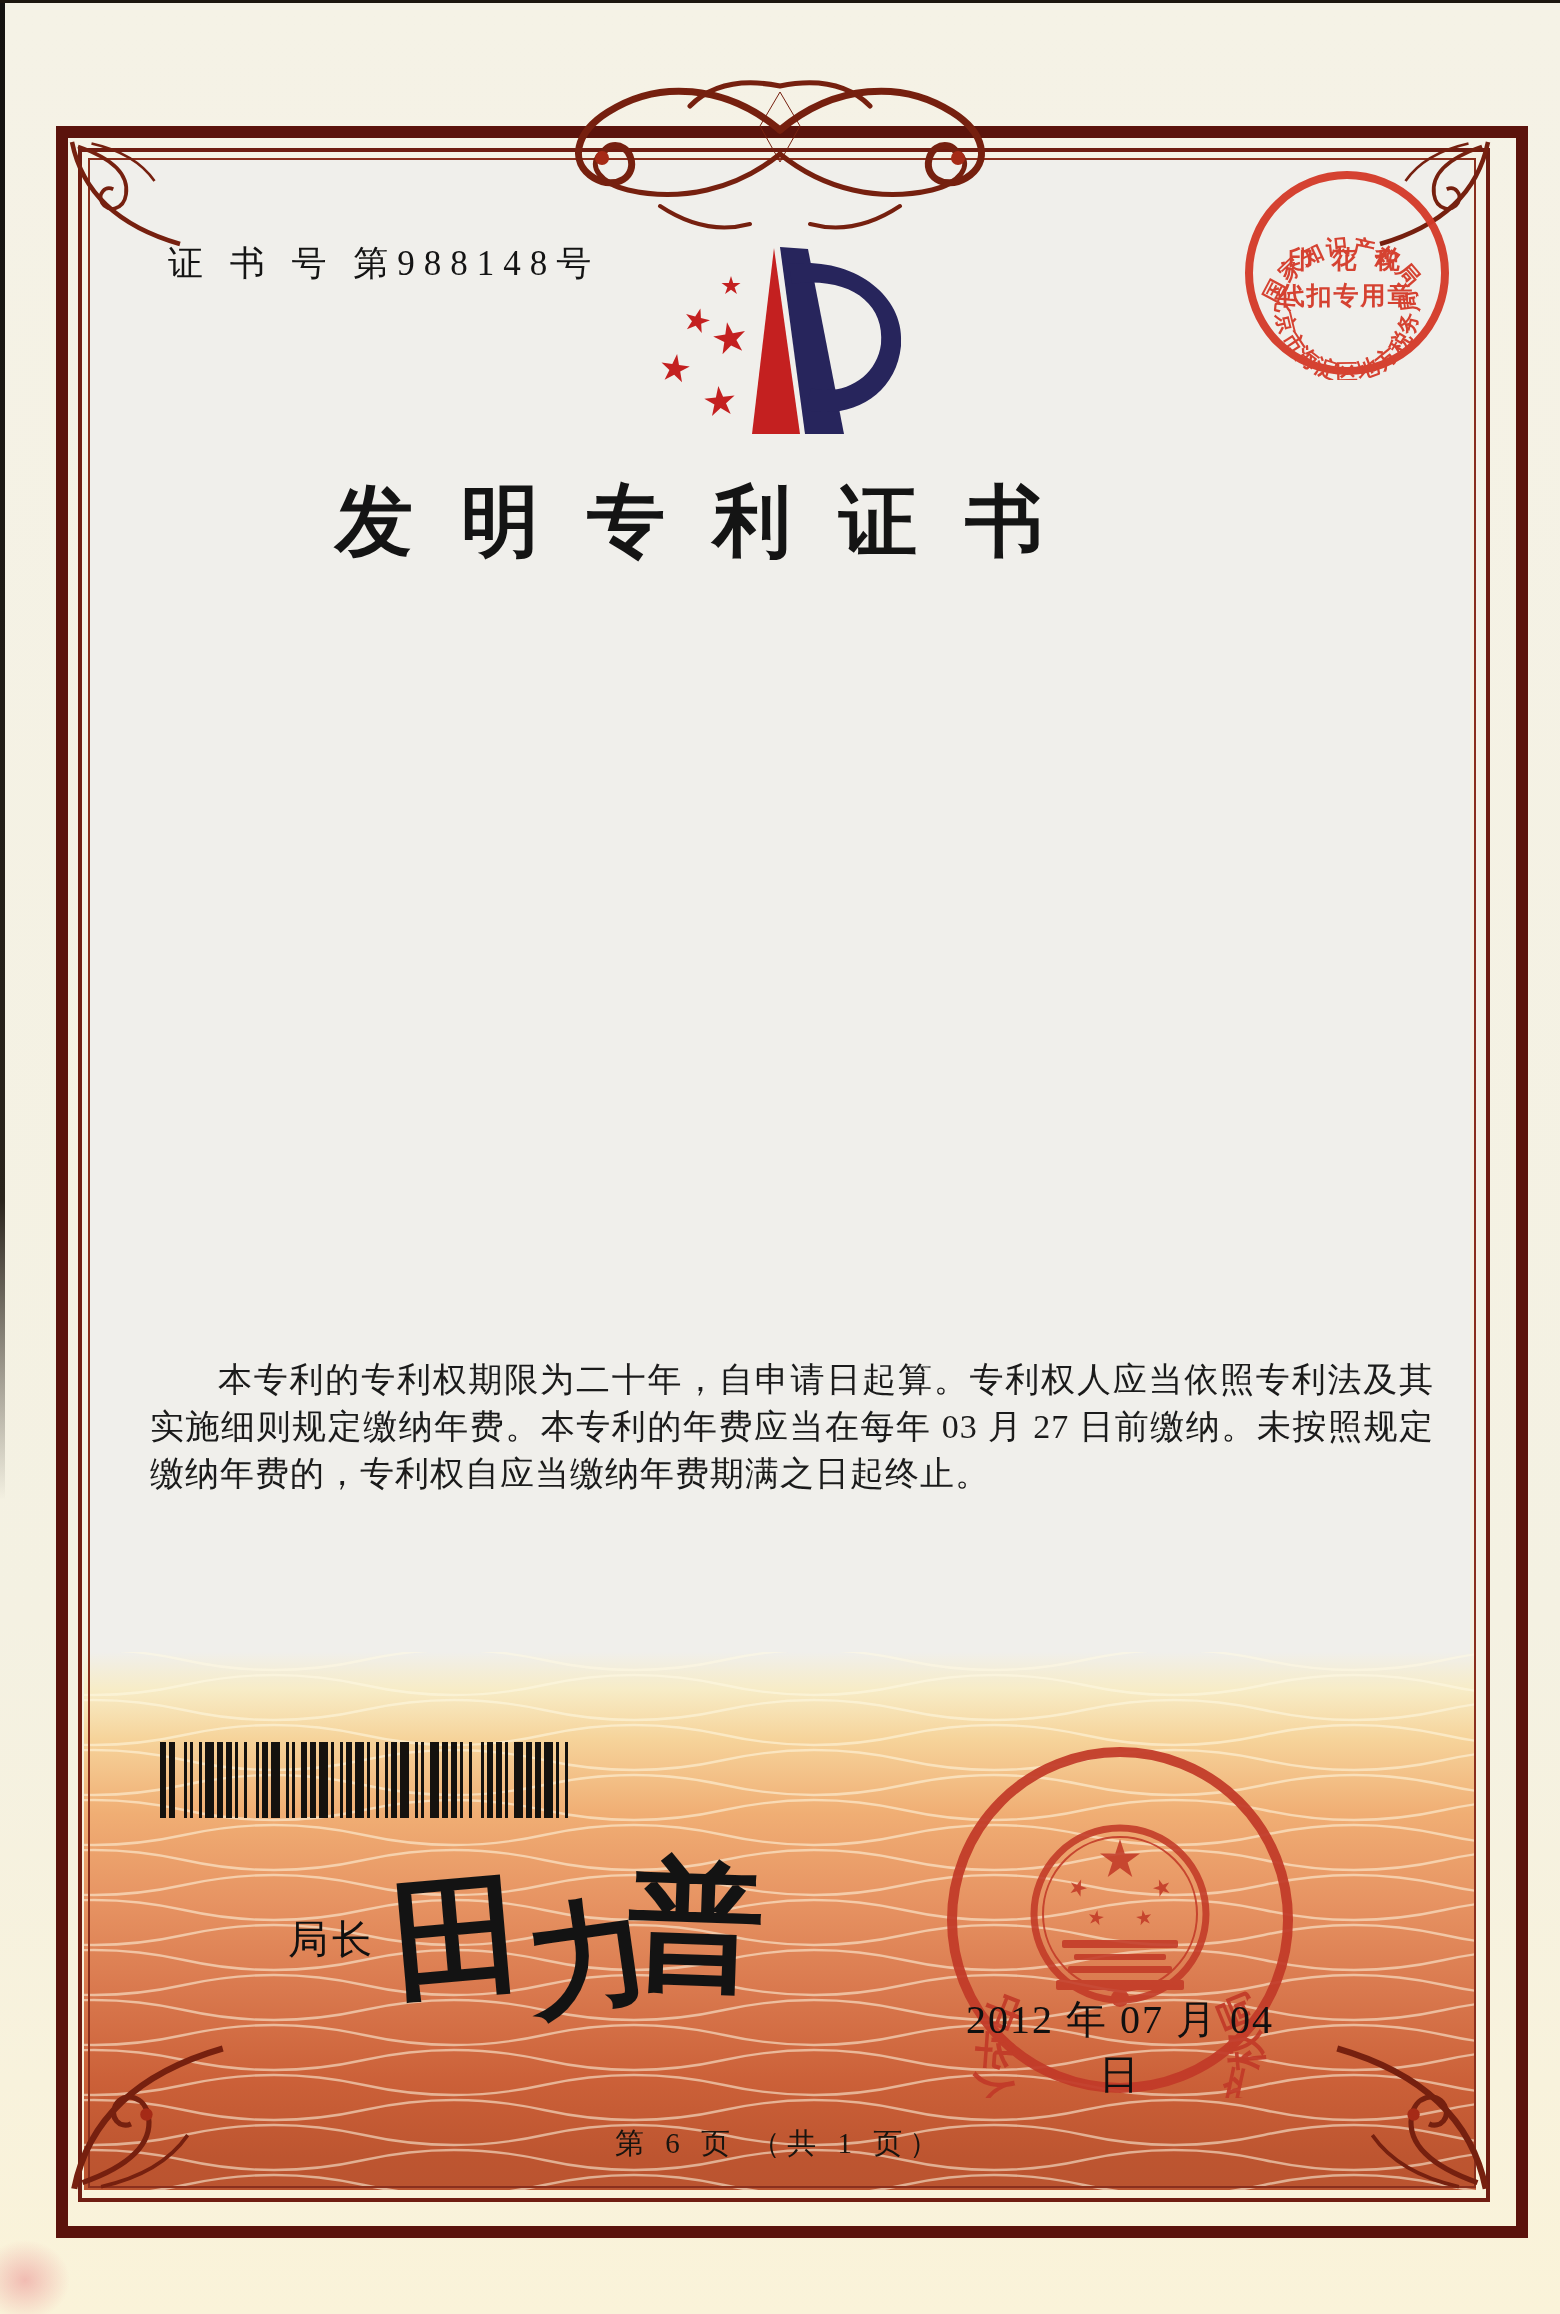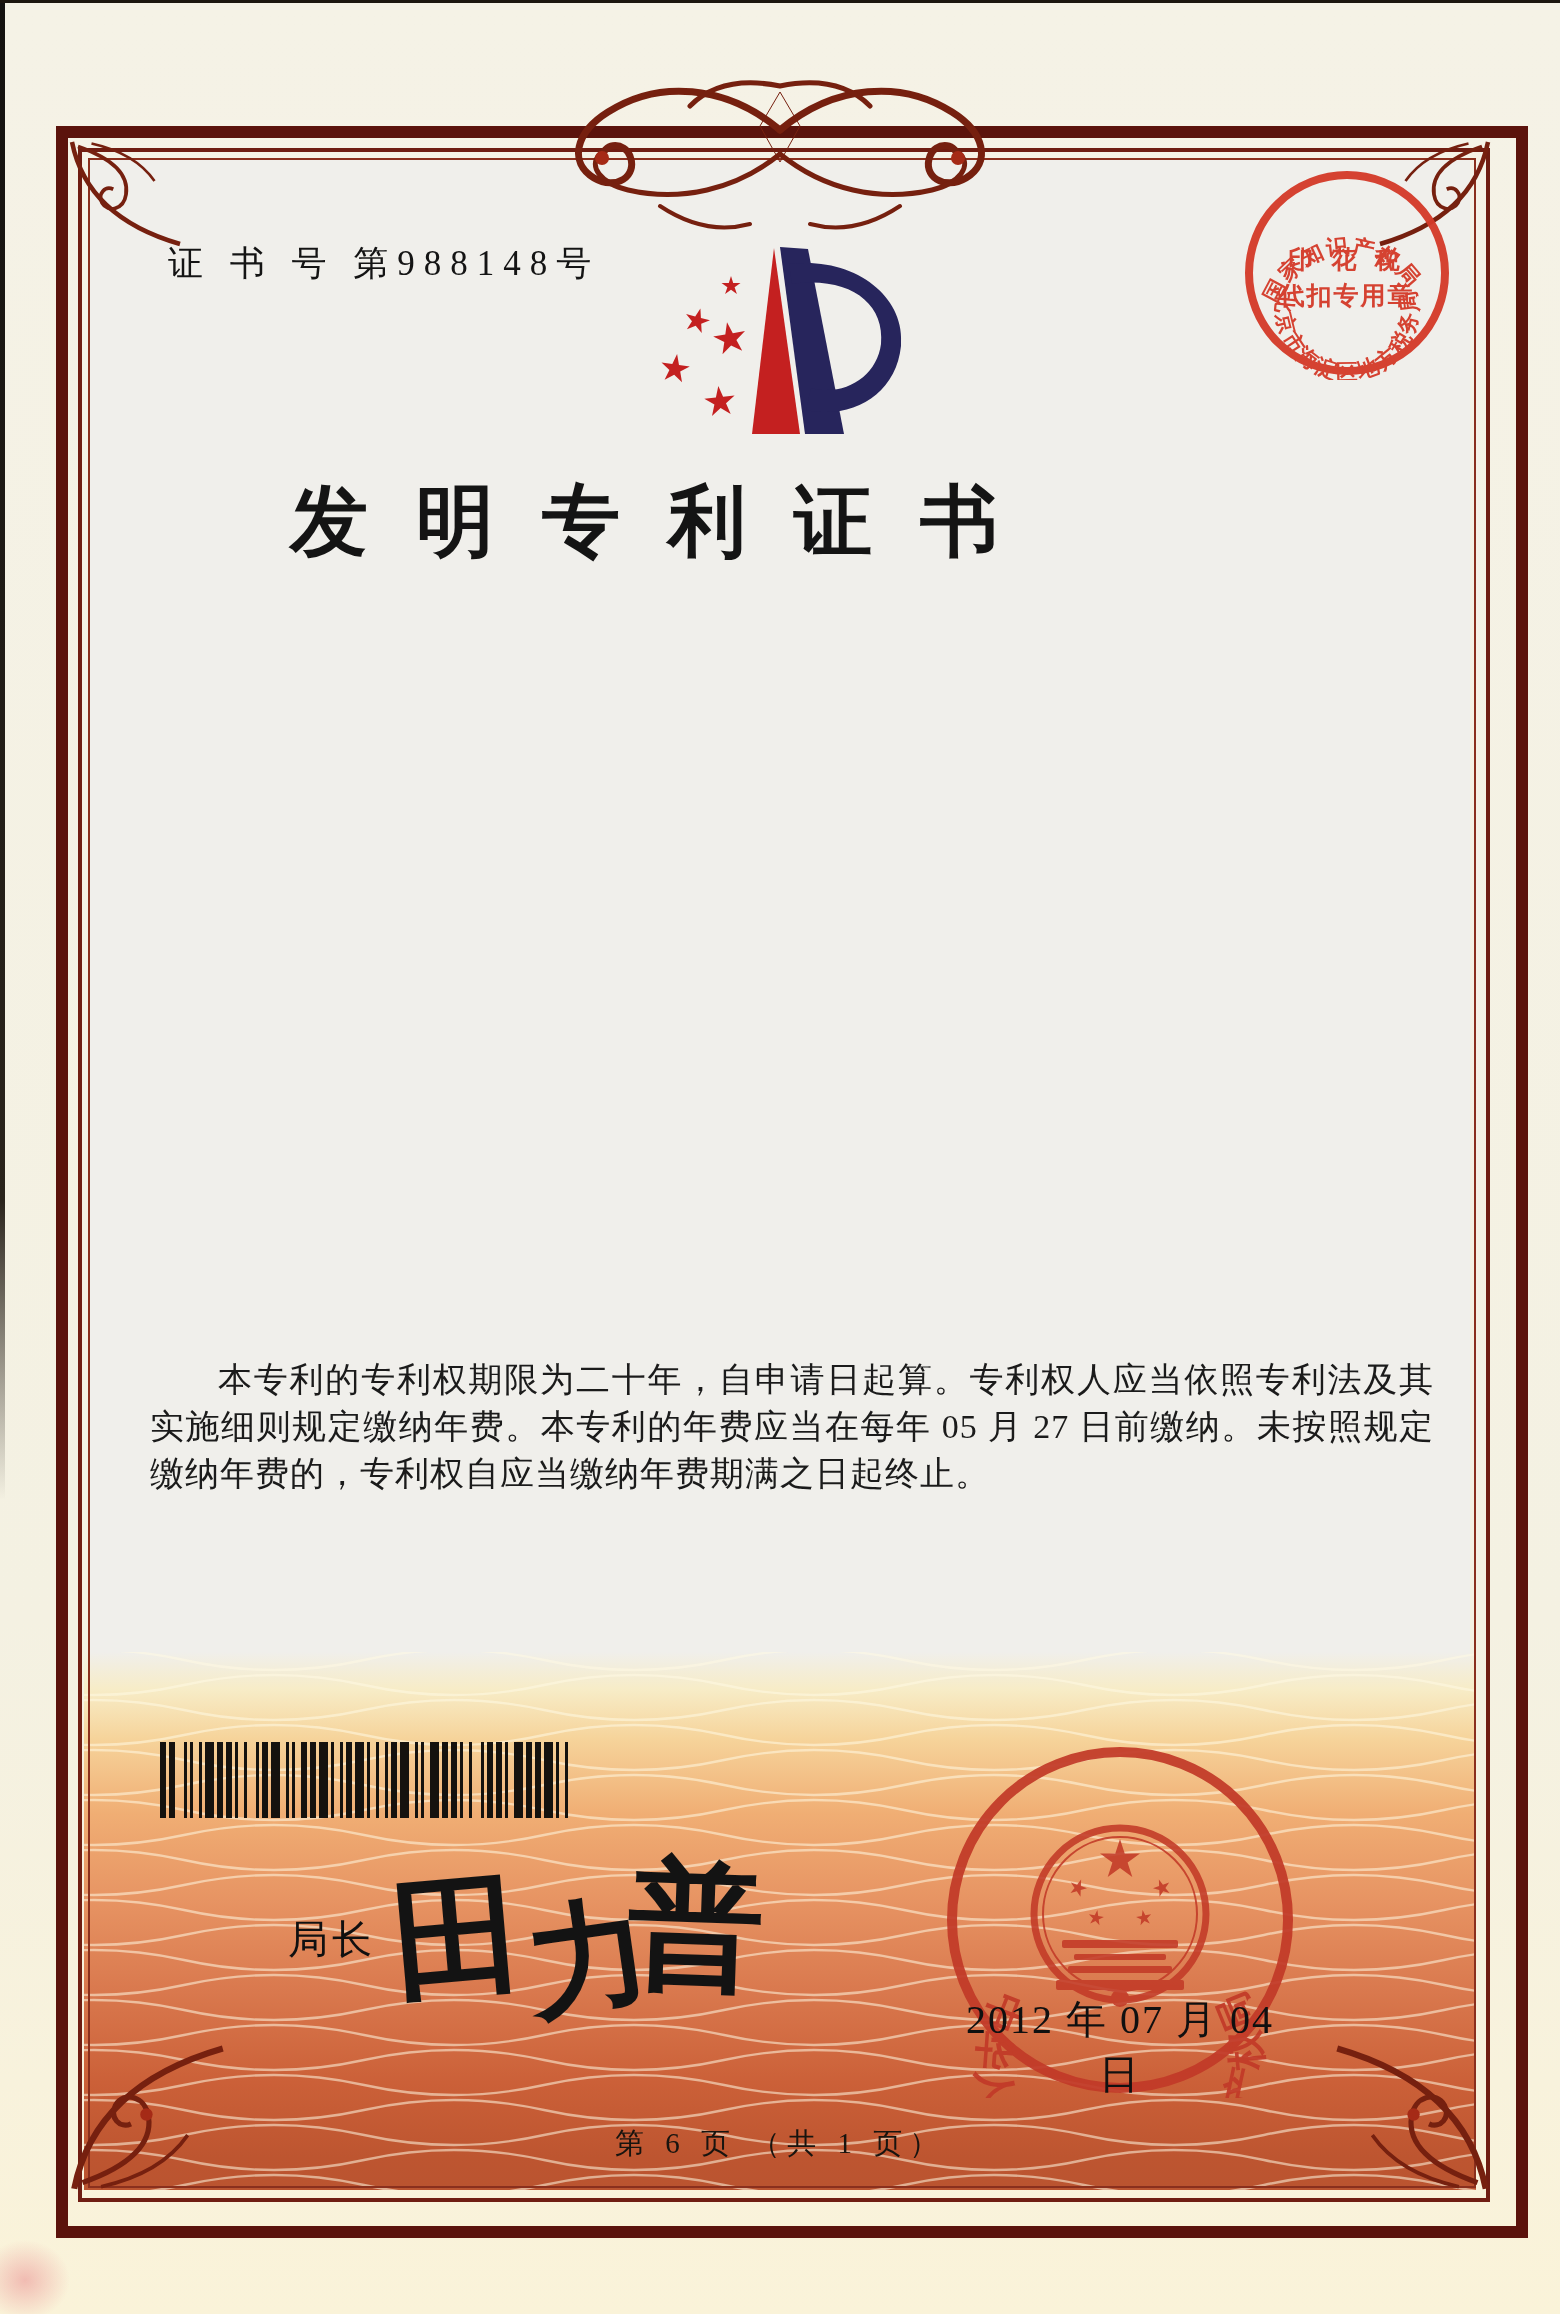--- a/index.html
+++ b/index.html
@@ -43,21 +43,21 @@
   .corner.tr{right:66px;top:136px;transform:scale(-1,-1);width:120px;height:120px;}
   .corner.bl{left:66px;top:2032px;}
   .corner.br{right:66px;top:2032px;transform:scaleX(-1);}
   .orn path{fill:none;stroke:#76200f;}
   
   .z6{z-index:6;}
   .cert-no{left:140px;top:240px;font-size:35px;letter-spacing:9px;color:#141414;margin-left:28px;}
   .tax-stamp{left:1240px;top:166px;width:214px;height:214px;opacity:.96;}
   .logo{left:648px;top:236px;width:270px;height:212px;}
   .doc-title{left:0;top:470px;width:1288px;text-align:center;font-size:78px;font-weight:bold;
-    letter-spacing:48px;text-indent:48px;color:#141414;}
+    letter-spacing:48px;text-indent:48px;color:#141414;padding-left:45px;}
   .field-row{position:absolute;left:166px;white-space:nowrap;font-size:37px;color:#161616;}
   .field-row .lab{white-space:pre;letter-spacing:2px;}
   .field-row .val{margin-left:16px;letter-spacing:2px;}
   .fr0{top:684px;} .fr1{top:808px;} .fr2{top:930px;} .fr3{top:1054px;} .fr4{top:1178px;} .fr5{top:1302px;}
   .body-text{left:150px;top:1356px;width:1284px;z-index:6;}
   .body-text p{margin:0;font-size:34px;line-height:47px;text-indent:2em;text-align:justify;
     letter-spacing:1px;color:#1b1b1b;}
   #barcode{left:160px;top:1742px;width:505px;height:76px;display:flex;align-items:stretch;overflow:hidden;z-index:6;}
   #barcode i{display:block;height:100%;flex:none;}
   #barcode i.on{background:#15120e;}
@@ -189,21 +189,21 @@
   <span class="lab">专利申请日:</span><span class="val">2009 年 05 月 27 日</span>
 </div>
 <div class="field-row fr4">
   <span class="lab">专 利 权 人:</span><span class="val">江西百叶神生态科技有限公司</span>
 </div>
 <div class="field-row fr5">
   <span class="lab">授权公告日:</span><span class="val">2012 年 07 月 04 日</span>
 </div>
 
 <div class="abs body-text">
-  <p>本专利的专利权期限为二十年，自申请日起算。专利权人应当依照专利法及其实施细则规定缴纳年费。本专利的年费应当在每年 05 月 27 日前缴纳。未按照规定缴纳年费的，专利权自应当缴纳年费期满之日起终止。</p>
+  <p>本专利的专利权期限为二十年，自申请日起算。专利权人应当依照专利法及其实施细则规定缴纳年费。本专利的年费应当在每年 03 月 27 日前缴纳。未按照规定缴纳年费的，专利权自应当缴纳年费期满之日起终止。</p>
 </div>
 
 <div id="barcode" class="abs">
     <i class="on" style="width: 6px;"></i>
     <i style="width: 3px;"></i>
     <i class="on" style="width: 6px;"></i>
     <i style="width: 9px;"></i>
     <i class="on" style="width: 3px;"></i>
     <i style="width: 3px;"></i>
     <i class="on" style="width: 3px;"></i>

